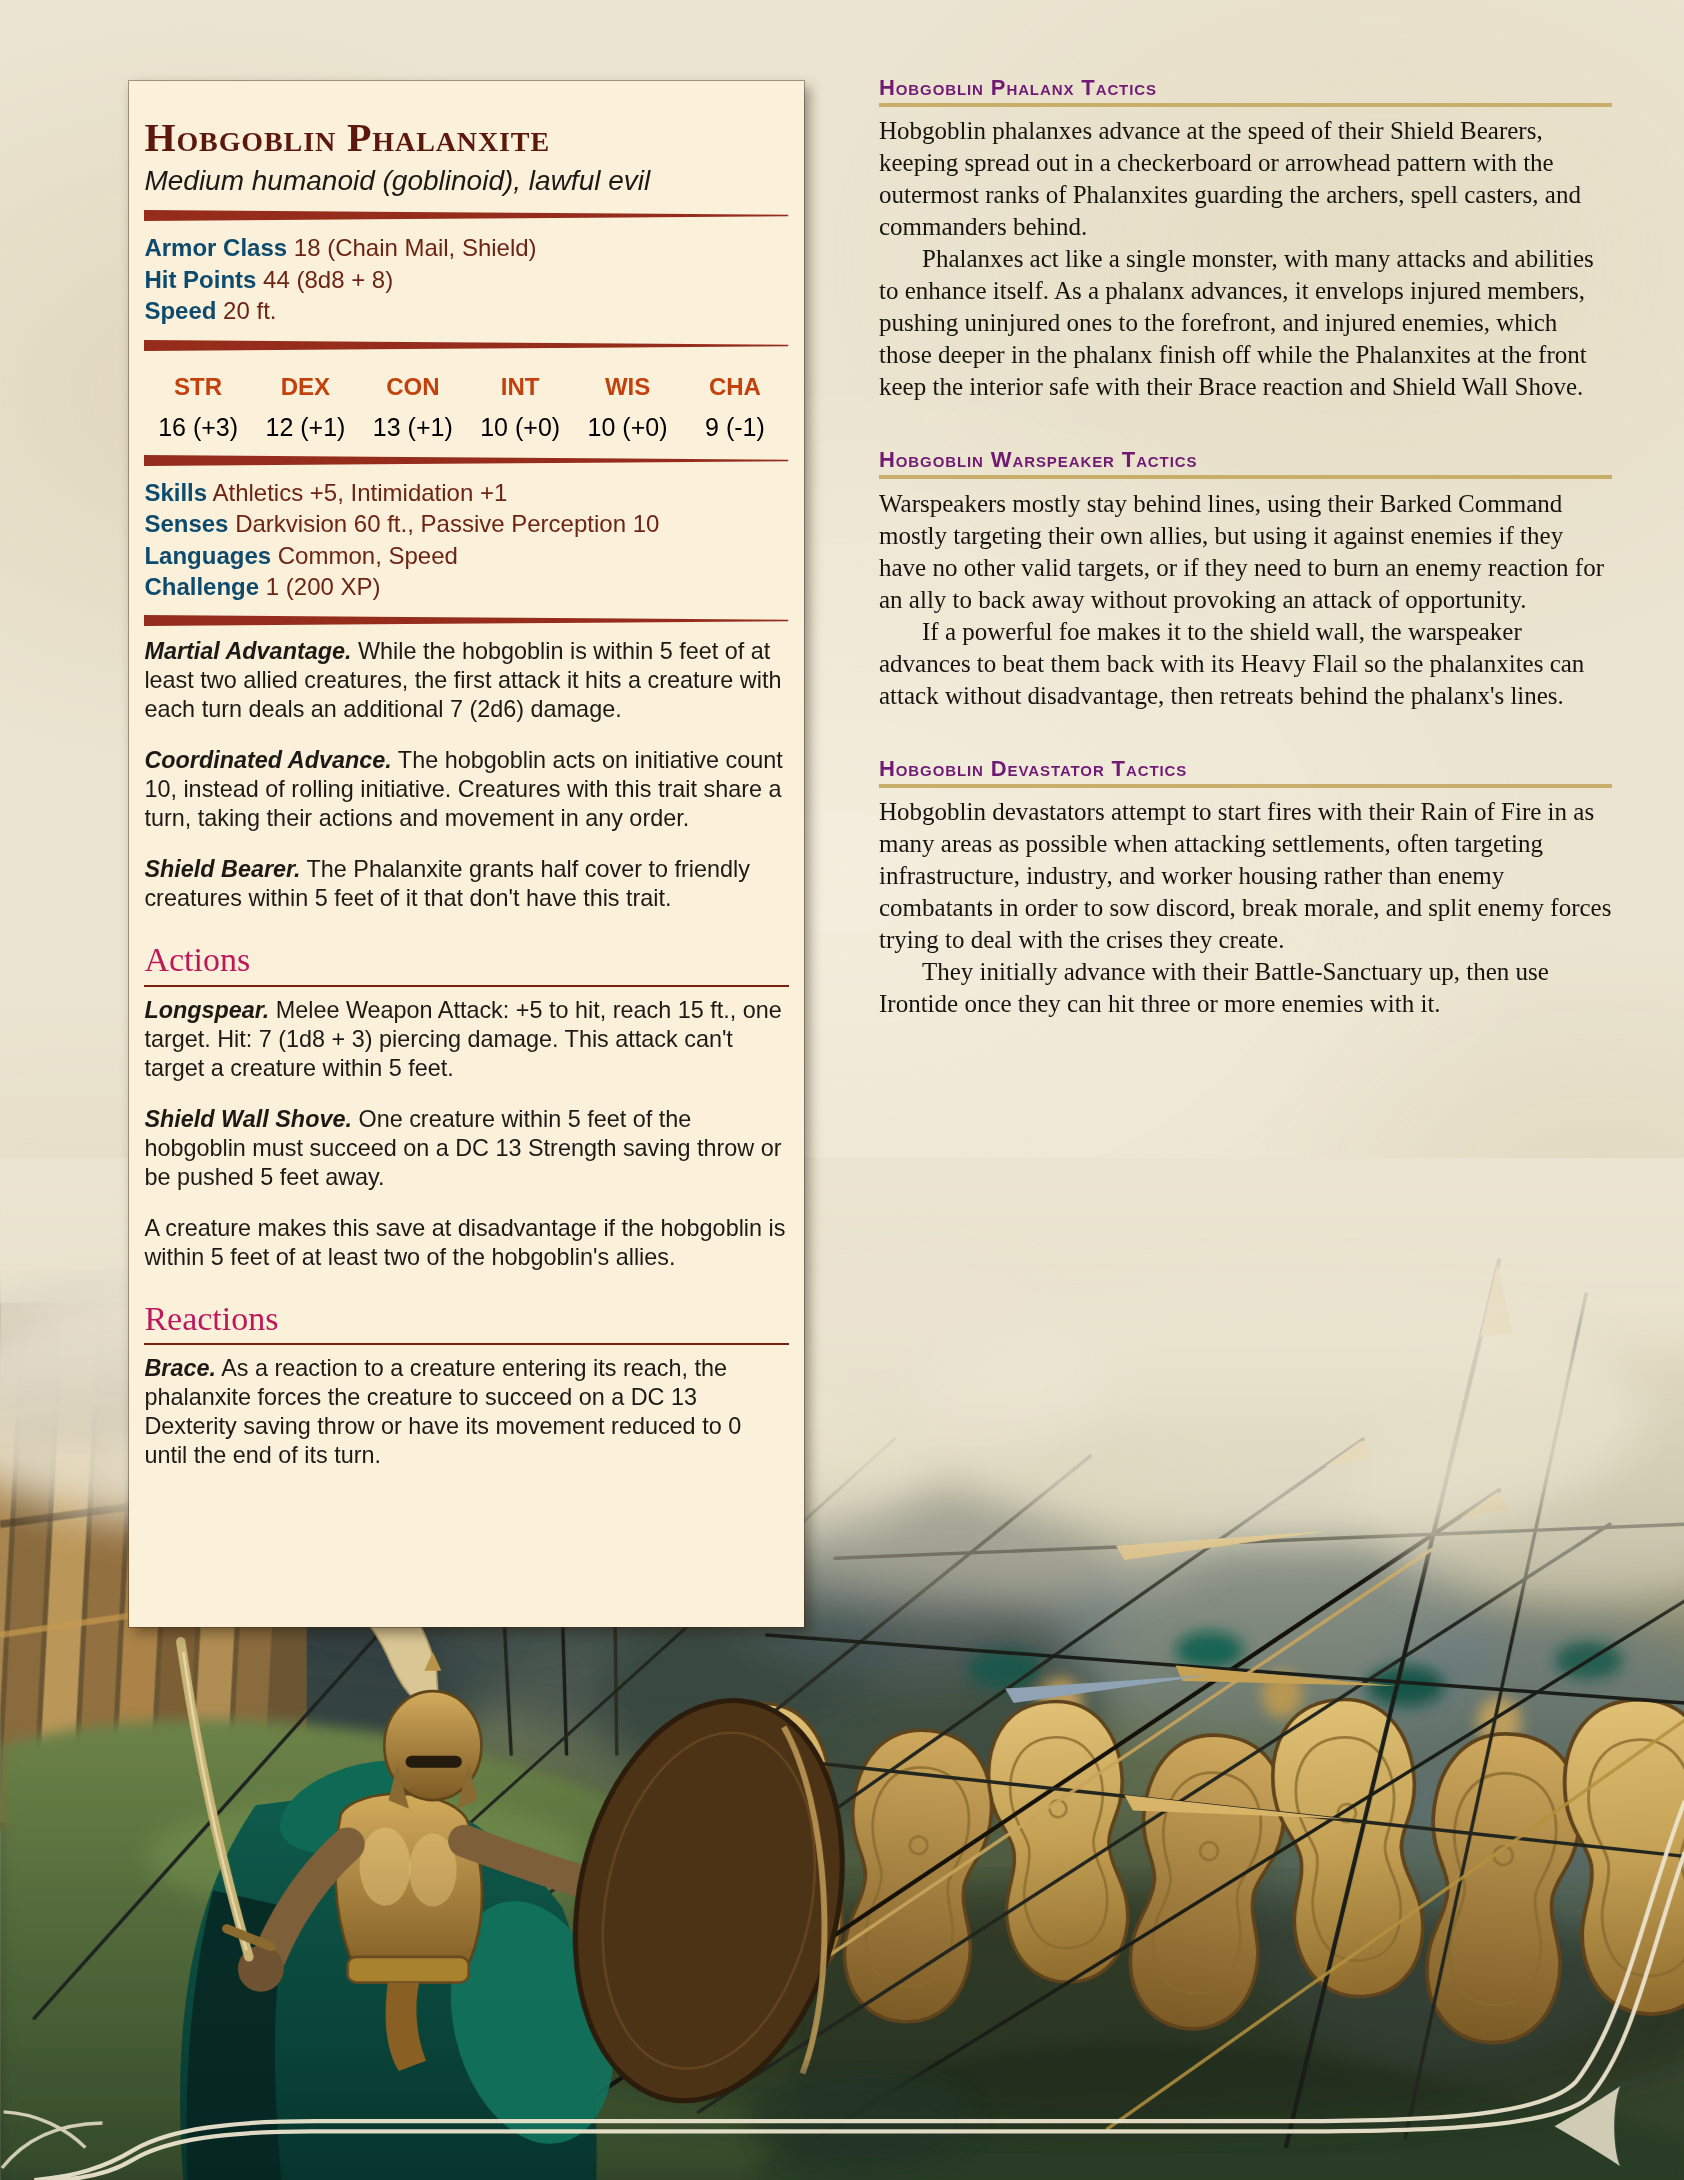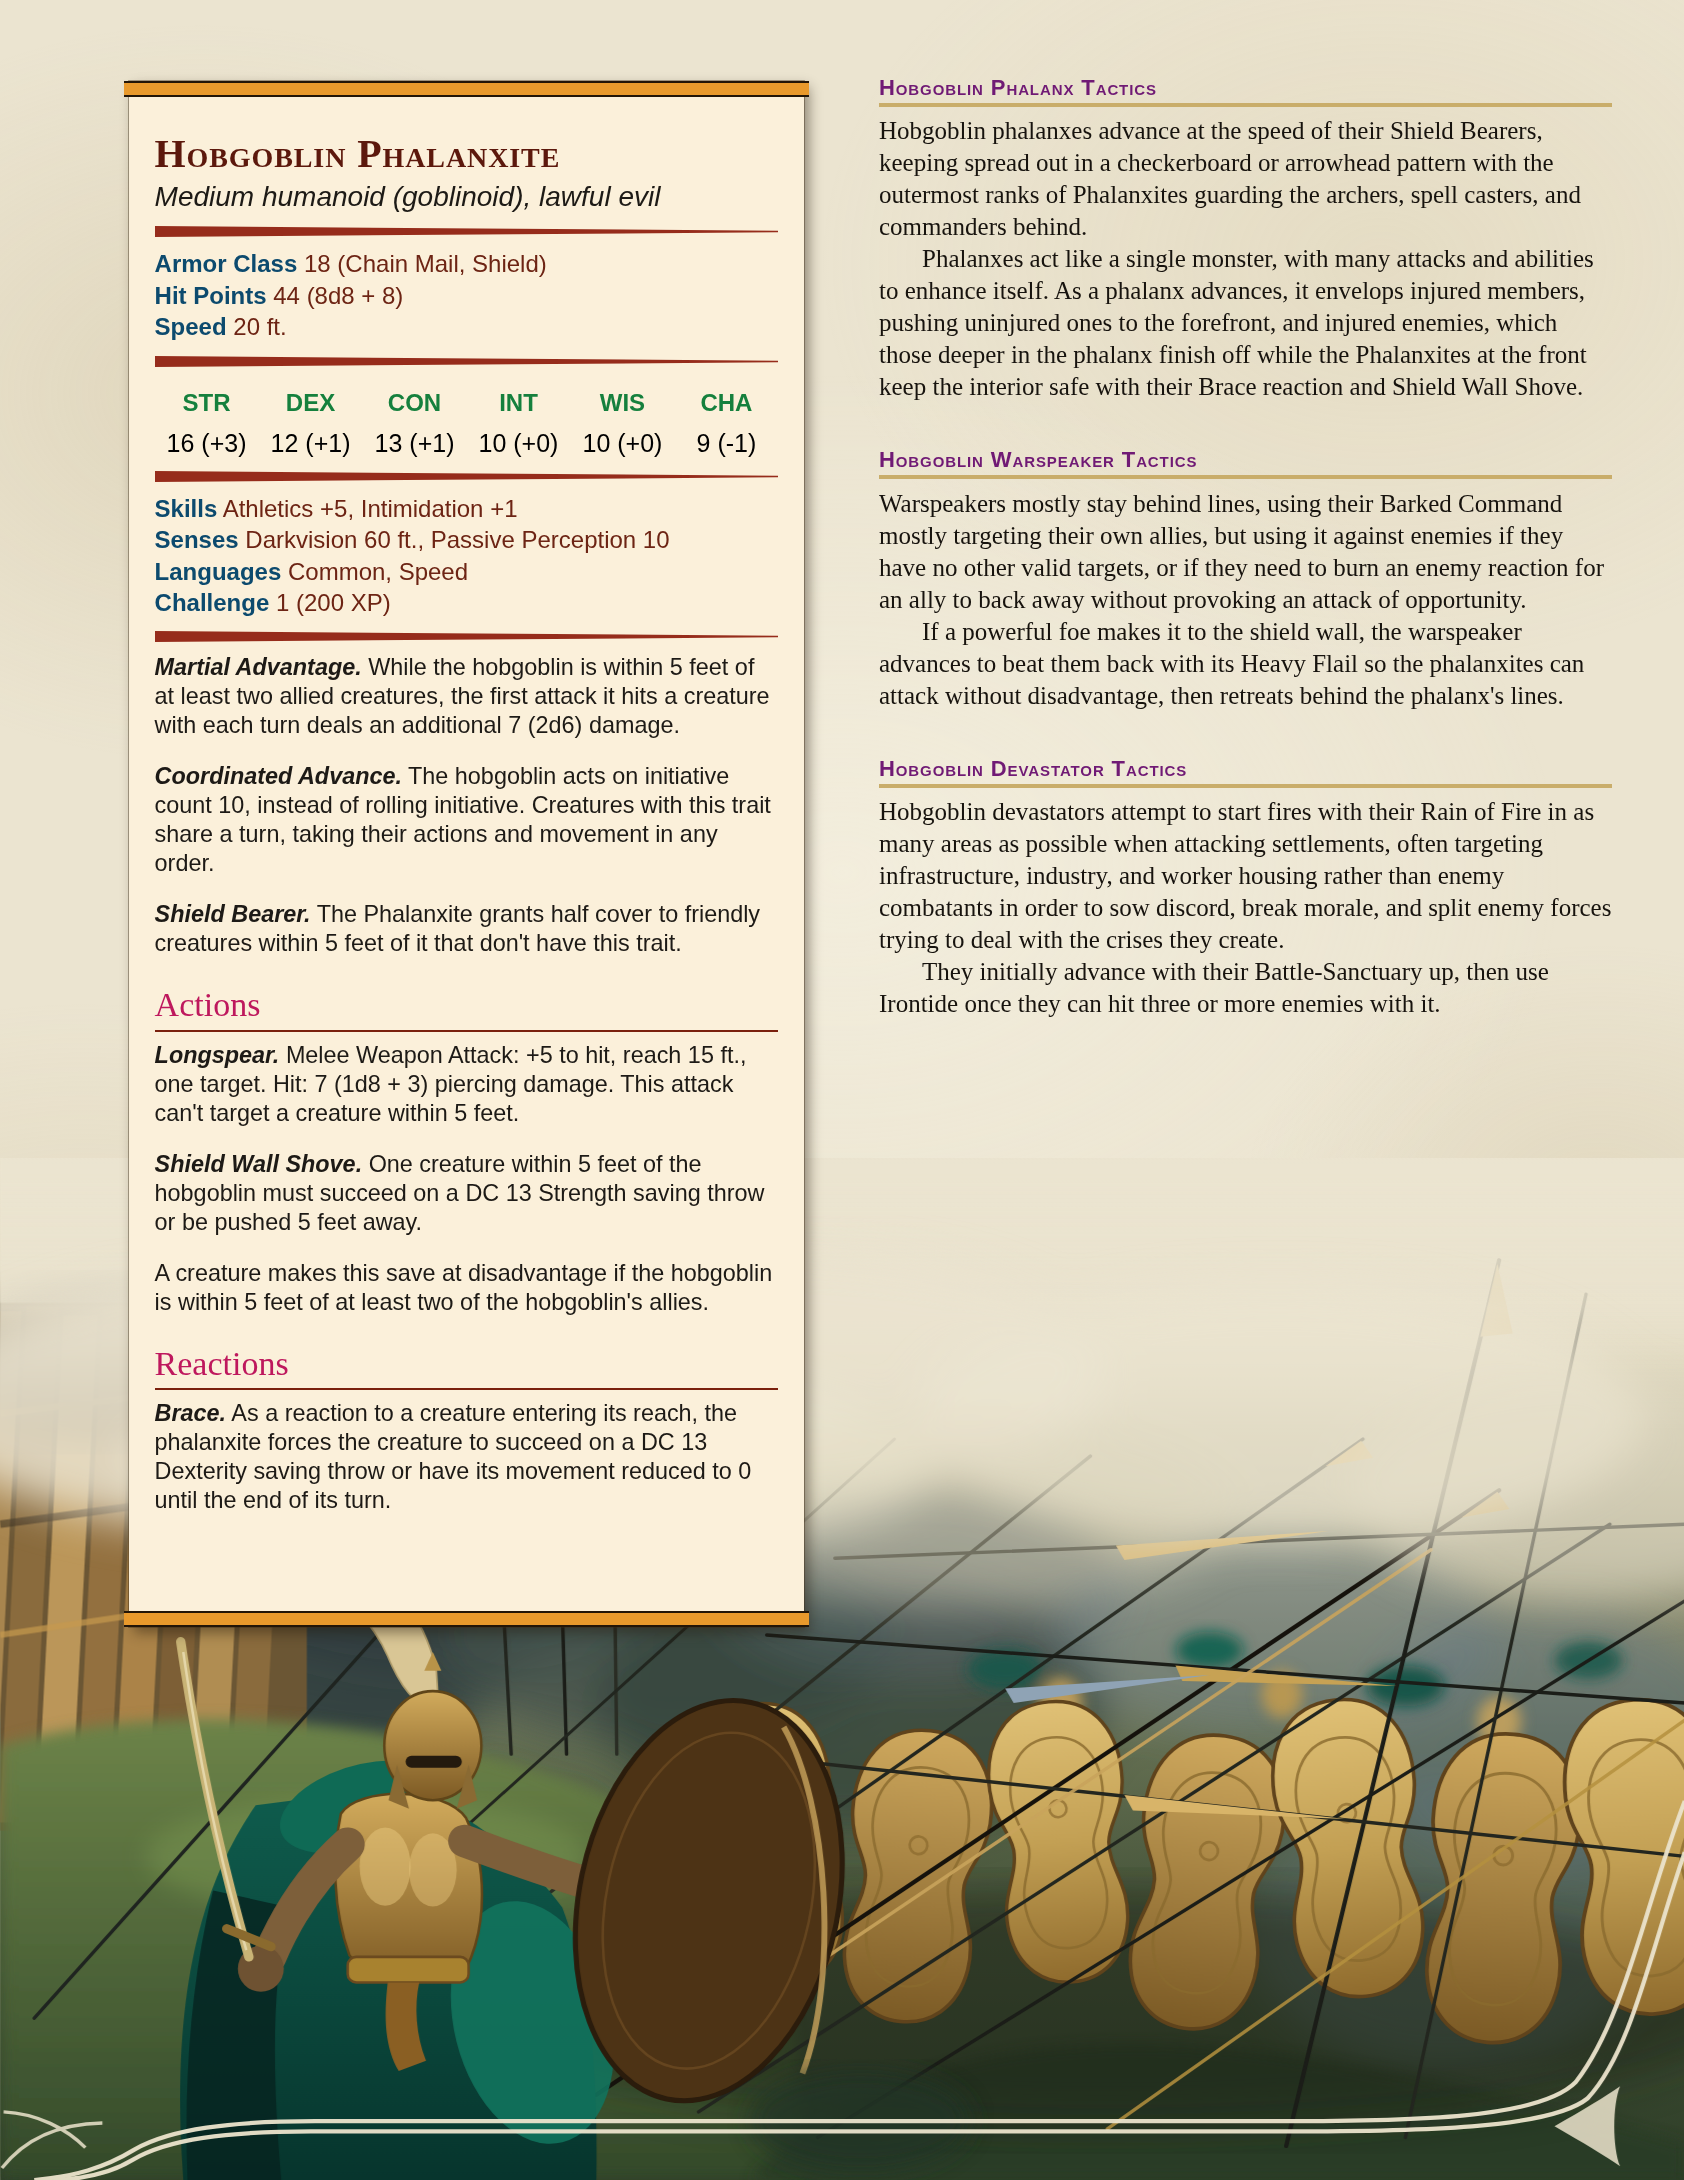--- a/index.html
+++ b/index.html
@@ -15,42 +15,42 @@
     font-family:"Liberation Sans", sans-serif;
   }
 
   
   .artwork{position:absolute;left:0;top:1158px;width:1685px;height:1022px;z-index:1;}
   .artwork svg{display:block;}
 
   
   .stat-block{
     position:absolute;left:129px;top:81px;width:675px;height:1546px;z-index:3;
-    display:flex;flex-direction:column;
+    display:flex;flex-direction:row;
     background:#fbf0da;
     box-shadow:0 0 0 0.9px rgba(62,44,22,.45), 5.1px 6px 12px rgba(35,25,10,.45);
   }
   .orange-bar{
     height:12px;margin:0 -5.1px;background:#e8992c;
     border-top:2.6px solid #221507;border-bottom:2.6px solid #221507;
     flex:0 0 auto;
   }
   .sb-body{flex:1 1 auto;overflow:hidden;padding:36px 25.6px 8.5px 25.6px;}
   .sb-title{
     margin:0;font-family:"Liberation Serif", serif;font-variant:small-caps;
     font-weight:700;font-size:40px;line-height:1.05;color:#5c180c;letter-spacing:0.9px;
   }
   .sb-subtitle{
     margin:5.1px 0 0 0;font-style:italic;font-size:28px;line-height:1.2;color:#1d1a16;
   }
   .taper{display:block;width:100%;height:11px;margin:12.8px 0 11px 0;}
   .attr-line,.detail-line{font-size:24px;line-height:31.5px;color:#6d2414;}
   .attr-line .lbl,.detail-line .lbl{font-weight:700;color:#0c4a6e;}
   .abilities{display:grid;grid-template-columns:repeat(6,1fr);margin:22px 0 8.5px 0;text-align:center;}
-  .ab-name{font-weight:700;font-size:24px;color:#15803d;margin-bottom:12px;}
+  .ab-name{font-weight:700;font-size:24px;color:#c2410c;margin-bottom:12px;}
   .ab-score{font-size:25px;color:#000000;}
   .trait{margin:6px 0 22px 0;font-size:23.4px;line-height:29px;color:#1d1a16;}
   .trait .tname{font-weight:700;font-style:italic;}
   .sb-h3{
     margin:29px 0 9px 0;font-family:"Liberation Serif", serif;font-weight:400;
     font-size:34px;line-height:1.05;color:#be185d;
     border-bottom:2.6px solid #7a200d;padding-bottom:6.8px;
   }
 
   

